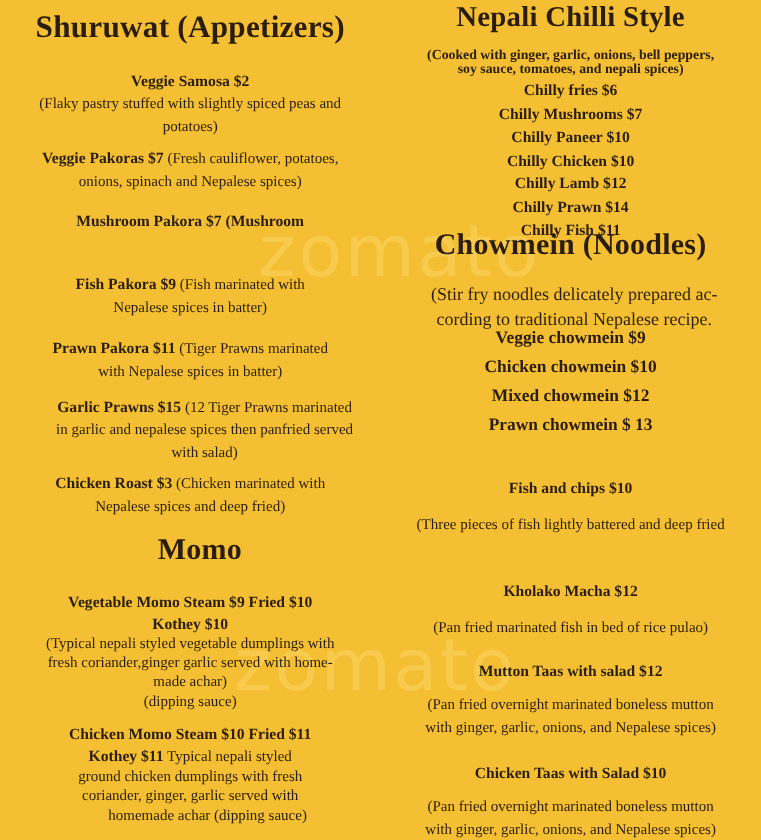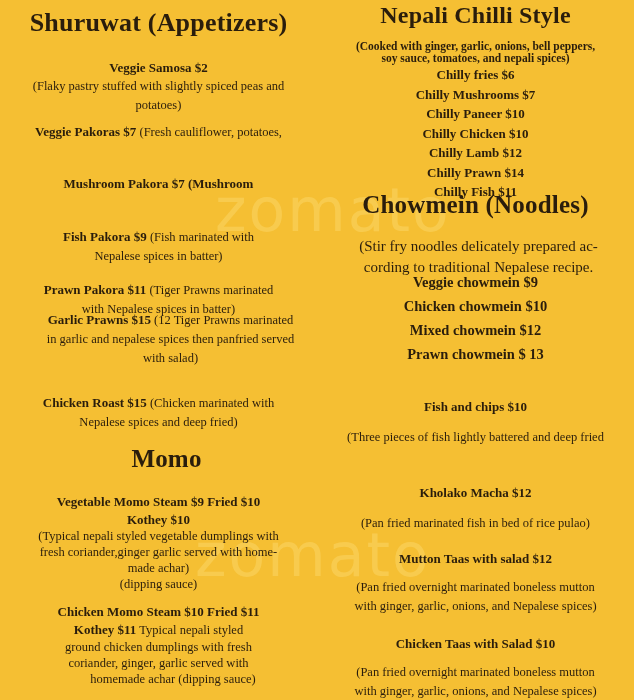--- a/index.html
+++ b/index.html
@@ -105,44 +105,45 @@
     <div class="section-title" style="top:8px; font-size:26px;">Shuruwat (Appetizers)</div>
 
     <div class="block" style="top:58px;">
       <span class="line bold">Veggie Samosa $2</span>
       <span class="line norm">(Flaky pastry stuffed with slightly spiced peas and</span>
       <span class="line norm">potatoes)</span>
     </div>
 
     <div class="block" style="top:122px;">
       <span class="line"><span class="bold">Veggie Pakoras $7</span><span class="norm"> (Fresh cauliflower, potatoes,</span></span>
+      <span class="line norm">onions, spinach and Nepalese spices)</span>
     </div>
 
     <div class="block" style="top:174px;">
       <span class="line bold">Mushroom Pakora $7 (Mushroom</span>
     </div>
 
     <div class="block" style="top:227px;">
       <span class="line"><span class="bold">Fish Pakora $9</span><span class="norm"> (Fish marinated with</span></span>
       <span class="line norm">Nepalese spices in batter)</span>
     </div>
 
     <div class="block" style="top:280px;">
       <span class="line"><span class="bold">Prawn Pakora $11</span><span class="norm"> (Tiger Prawns marinated</span></span>
       <span class="line norm">with Nepalese spices in batter)</span>
     </div>
 
-    <div class="block" style="top:310px;padding-left:24px;">
+    <div class="block" style="top:329px;padding-left:24px;">
       <span class="line"><span class="bold">Garlic Prawns $15</span><span class="norm"> (12 Tiger Prawns marinated</span></span>
       <span class="line norm">in garlic and nepalese spices then panfried served</span>
       <span class="line norm">with salad)</span>
     </div>
 
     <div class="block" style="top:393px;">
-      <span class="line"><span class="bold">Chicken Roast $15</span><span class="norm"> (Chicken marinated with</span></span>
+      <span class="line"><span class="bold">Chicken Roast $3</span><span class="norm"> (Chicken marinated with</span></span>
       <span class="line norm">Nepalese spices and deep fried)</span>
     </div>
 
     <div class="section-title" style="top:445px; font-size:25px;margin-left:16px;">Momo</div>
 
     <div class="block" style="top:492px;">
       <span class="line bold">Vegetable Momo Steam $9 Fried $10</span>
       <span class="line bold" style="line-height:17px;">Kothey $10</span>
       <span class="line norm" style="line-height:16px;">(Typical nepali styled vegetable dumplings with</span>
       <span class="line norm" style="line-height:16px;">fresh coriander,ginger garlic served with home-</span>

